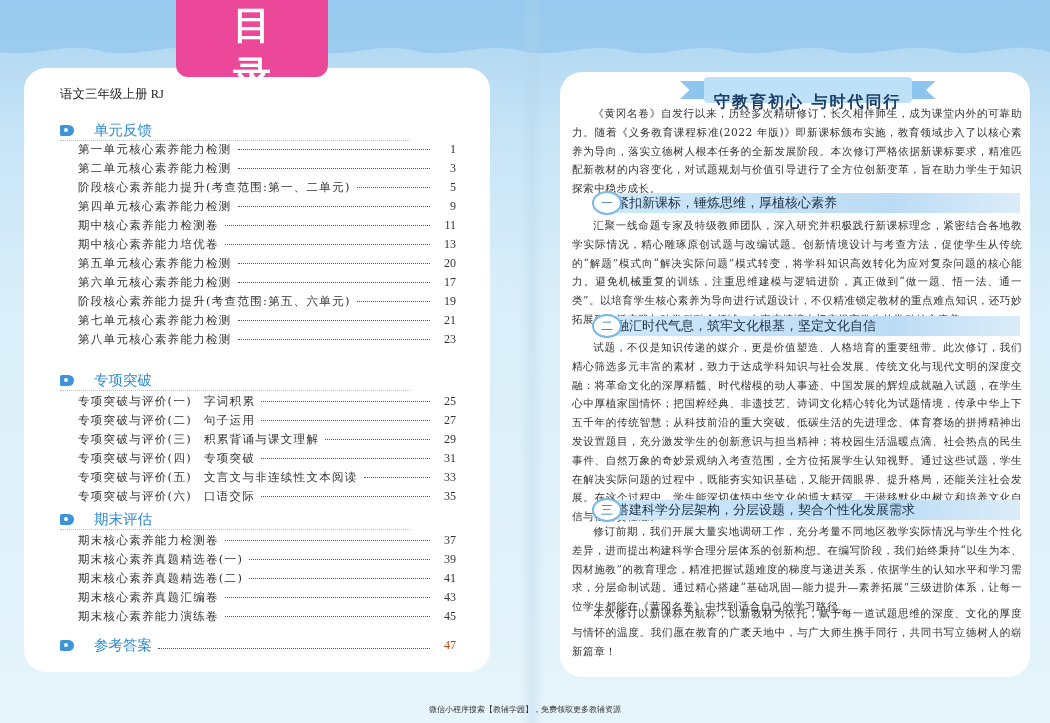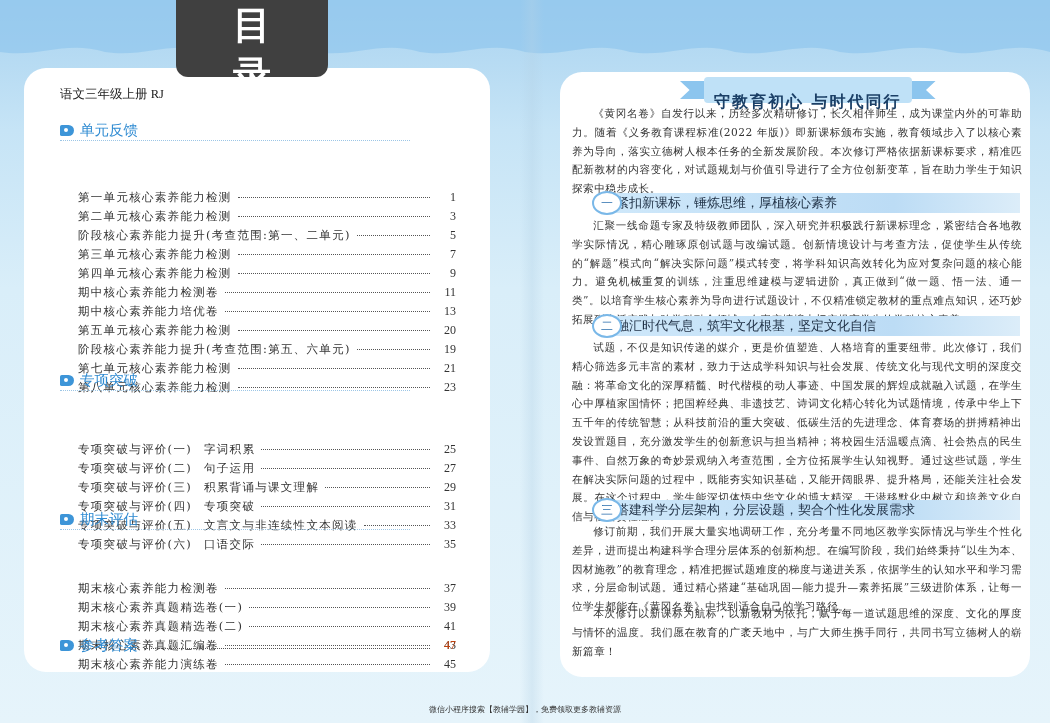--- a/index.html
+++ b/index.html
@@ -17,55 +17,55 @@
     position: absolute; left: 520px; top: 0; width: 24px; height: 723px;
     background: linear-gradient(90deg, rgba(255,255,255,0) 0%, rgba(180,210,230,0.35) 50%, rgba(255,255,255,0) 100%);
   }
   
   .left-card {
     position: absolute; left: 24px; top: 68px; width: 466px; height: 604px;
     background: #ffffff; border-radius: 22px;
   }
   .title-tab {
     position: absolute; left: 176px; top: 0; width: 152px; height: 77px;
-    background: #404040; border-radius: 0 0 12px 12px;
+    background: #ec4899; border-radius: 0 0 12px 12px;
     color: #fff; text-align: center;
   }
   .title-tab .big {
     font-family: "DejaVu Sans", sans-serif; font-weight: bold;
     font-size: 38px; letter-spacing: 26px; padding-left: 26px; line-height: 50px;
   }
   .title-tab .rule { height: 1px; background: rgba(255,255,255,0.8); margin: 2px 14px 0; }
   .title-tab .small {
     font-family: "Liberation Serif", serif; font-weight: bold; font-size: 15px; line-height: 20px;
   }
   .book-label {
     position: absolute; left: 60px; top: 86px;
     font-family: Liberation Serif, serif; font-size: 12.5px; color: #222;
   }
   .sec-head {
     position: absolute; left: 60px; display: flex; align-items: center;
-    width: 400px; height: 20px;
+    width: 400px; height: 20px; gap: 14px;
   }
   .sec-head .ico {
     width: 14px; height: 11px; background: #3d95d8; border-radius: 2px 6px 6px 2px;
     position: relative; margin-right: 6px;
   }
   .sec-head .ico::after {
     content: ""; position: absolute; left: 4px; top: 3px; width: 4px; height: 4px;
     background: #fff; border-radius: 50%;
   }
   .sec-head .label {
     font-family: "DejaVu Sans", sans-serif; font-size: 14.5px; color: #2f8bd2;
   }
   .sec-rule {
     position: absolute; left: 60px; width: 350px; height: 0;
     border-top: 1px dotted #9cc6e6;
   }
-  .toc-list { position: absolute; left: 78px; width: 378px; margin-top: 48px; }
+  .toc-list { position: absolute; left: 78px; width: 378px; }
   .toc-row {
     display: flex; align-items: baseline; height: 19px;
     font-size: 11.5px; color: #333;
   }
   .toc-row .t { white-space: nowrap; letter-spacing: 1.3px; }
   .toc-row .sub { white-space: nowrap; letter-spacing: 1.3px; margin-left: 12px; }
   .toc-row .dots {
     flex: 1; border-bottom: 1.5px dotted #555; margin: 0 6px; transform: translateY(-3px);
   }
   .toc-row .p { width: 20px; text-align: right; font-family: "Liberation Serif", serif; font-size: 12px; }
@@ -151,43 +151,43 @@
       <span class="t">第二单元核心素养能力检测</span>
       <span class="dots"></span>
       <span class="p">3</span>
     </div>
   <div class="toc-row">
       <span class="t">阶段核心素养能力提升(考查范围:第一、二单元)</span>
       <span class="dots"></span>
       <span class="p">5</span>
     </div>
   <div class="toc-row">
-      <span class="t">第三单元核心素养能力检测</span>
-      <span class="dots"></span>
-      <span class="p">7</span>
-    </div>
-  <div class="toc-row">
       <span class="t">第四单元核心素养能力检测</span>
       <span class="dots"></span>
       <span class="p">9</span>
     </div>
   <div class="toc-row">
       <span class="t">期中核心素养能力检测卷</span>
       <span class="dots"></span>
       <span class="p">11</span>
     </div>
   <div class="toc-row">
       <span class="t">期中核心素养能力培优卷</span>
       <span class="dots"></span>
       <span class="p">13</span>
     </div>
   <div class="toc-row">
       <span class="t">第五单元核心素养能力检测</span>
       <span class="dots"></span>
       <span class="p">20</span>
+    </div>
+  <div class="toc-row">
+      <span class="t">第六单元核心素养能力检测</span>
+      <span class="dots"></span>
+      <span class="p">17</span>
     </div>
   <div class="toc-row">
       <span class="t">阶段核心素养能力提升(考查范围:第五、六单元)</span>
       <span class="dots"></span>
       <span class="p">19</span>
     </div>
   <div class="toc-row">
       <span class="t">第七单元核心素养能力检测</span>
       <span class="dots"></span>
       <span class="p">21</span>

